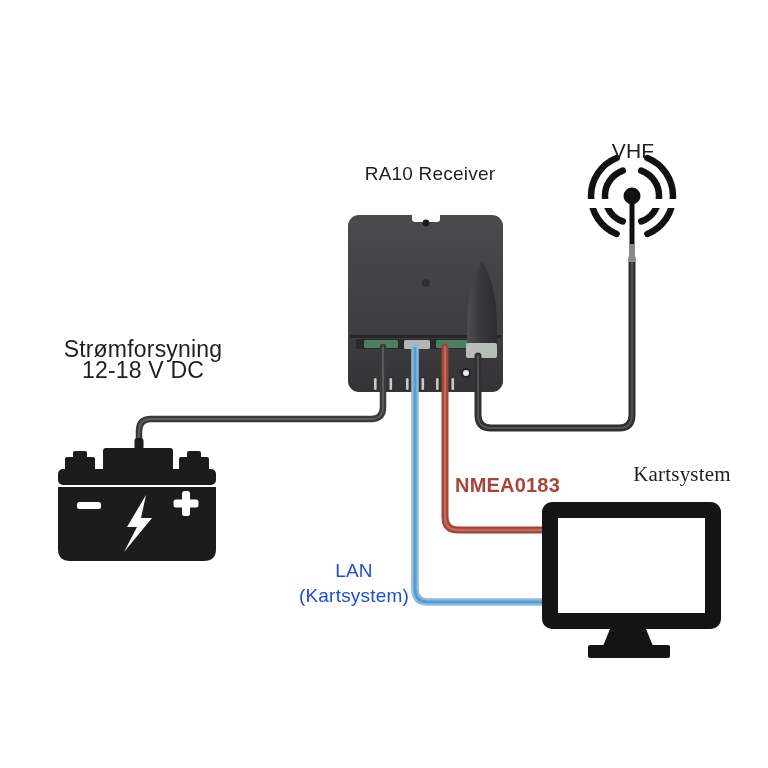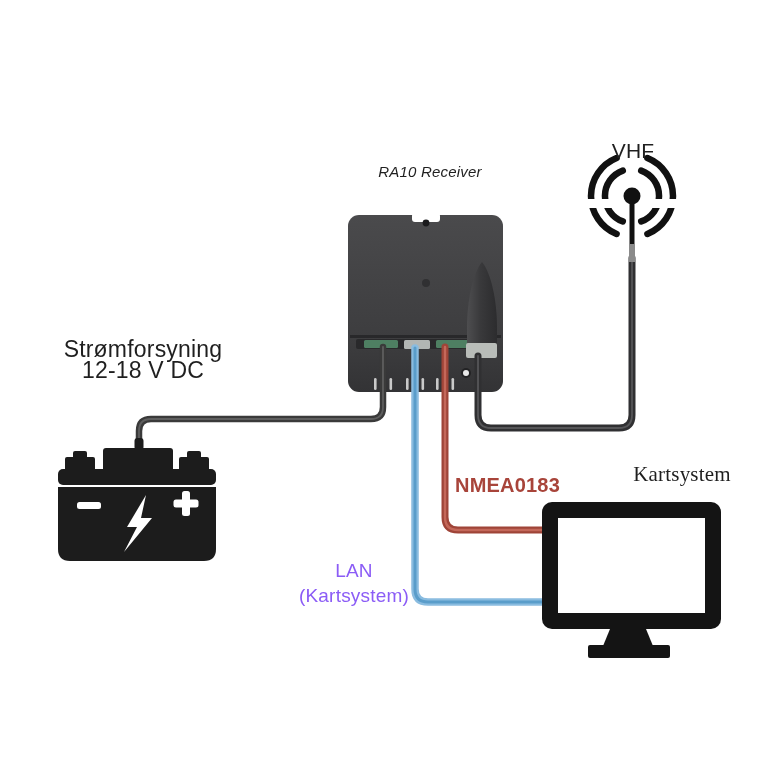--- a/index.html
+++ b/index.html
@@ -2,26 +2,26 @@
 <html><head>
 <meta charset="utf-8">
 <style>
   html,body{margin:0;padding:0;background:#ffffff;}
   #canvas{
     position:relative;width:768px;height:768px;background:#ffffff;
     font-family:"Liberation Sans", sans-serif;overflow:hidden;
   }
   #art{position:absolute;left:0;top:0;}
   .lbl{position:absolute;text-align:center;color:#1f1f1f;letter-spacing:.2px;}
-  .lbl-receiver{left:340px;top:163px;width:180px;font-size:15px;font-style:italic;}
+  .lbl-receiver{left:340px;top:163px;width:180px;font-size:19px;}
   .lbl-vhf{left:562px;top:106px;width:142px;font-size:21px;line-height:26px;margin-top:32px;}
   .lbl-power{left:48px;top:339px;width:190px;font-size:23px;line-height:21px;}
   .lbl-kart{left:600px;top:462px;width:164px;font-size:21px;font-family:Liberation Serif, serif;}
   .lbl-nmea{left:455px;top:474px;width:140px;font-size:20px;text-align:left;color:#a8443a;font-weight:bold;}
-  .lbl-lan{left:283px;top:558px;width:142px;font-size:19px;line-height:25px;color:#8b5cf6;}
+  .lbl-lan{left:283px;top:558px;width:142px;font-size:19px;line-height:25px;color:#1d4ed8;}
 </style>
 </head>
 <body>
 
 <div id="canvas">
 
   <svg id="art" width="768" height="768" viewBox="0 0 768 768">
     <defs>
       <linearGradient id="devGrad" x1="0" y1="0" x2="0" y2="1">
         <stop offset="0" stop-color="#4a4a4c"></stop>

